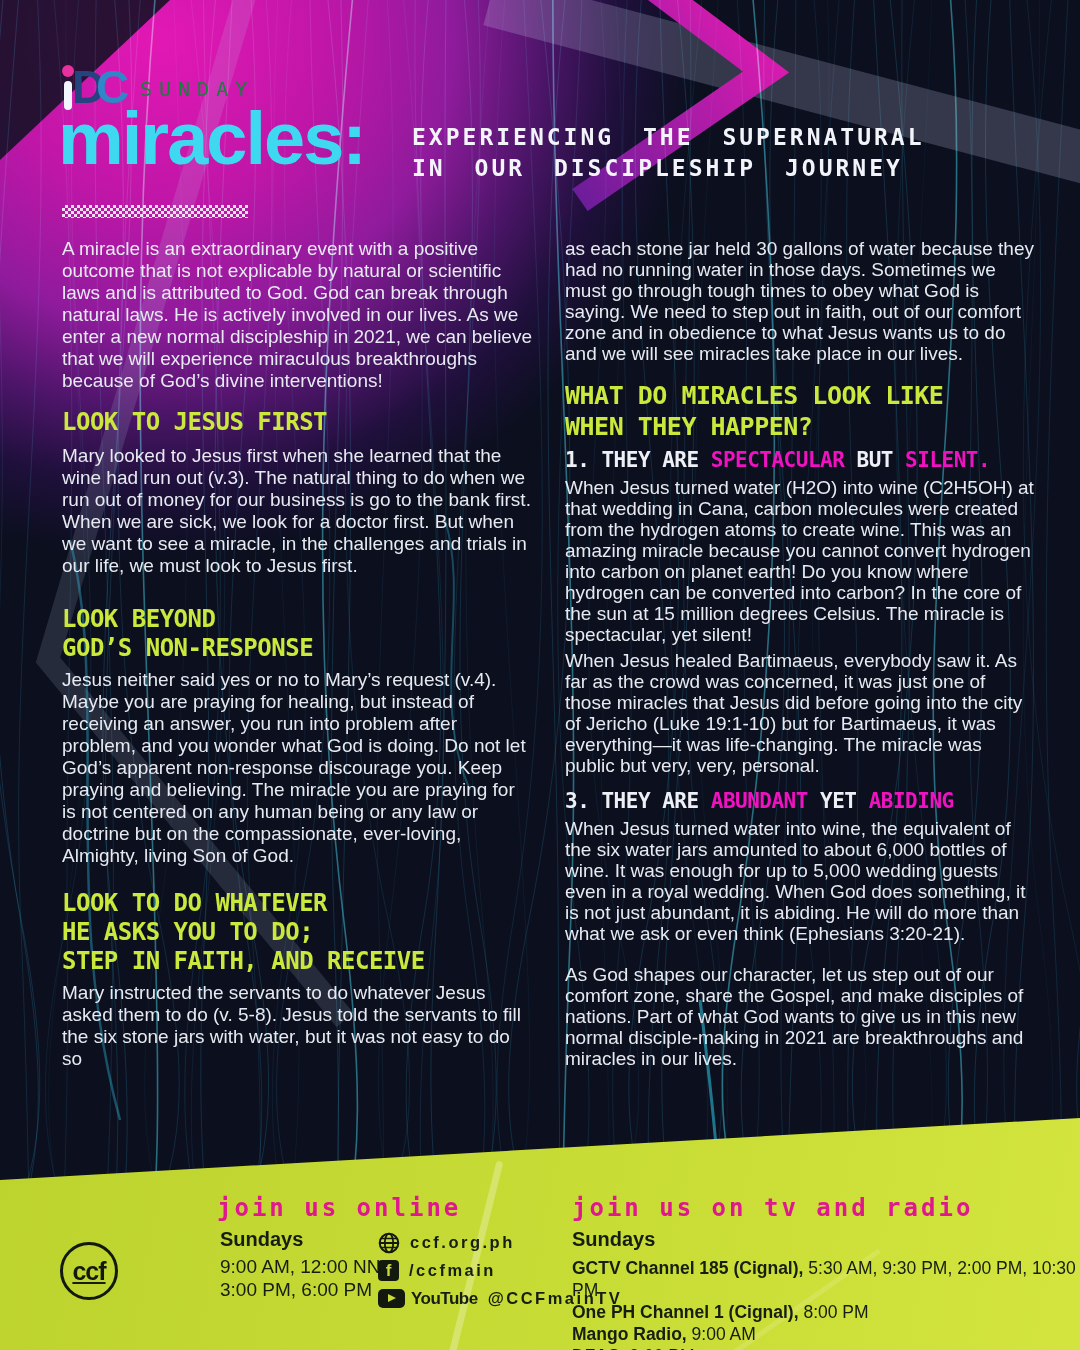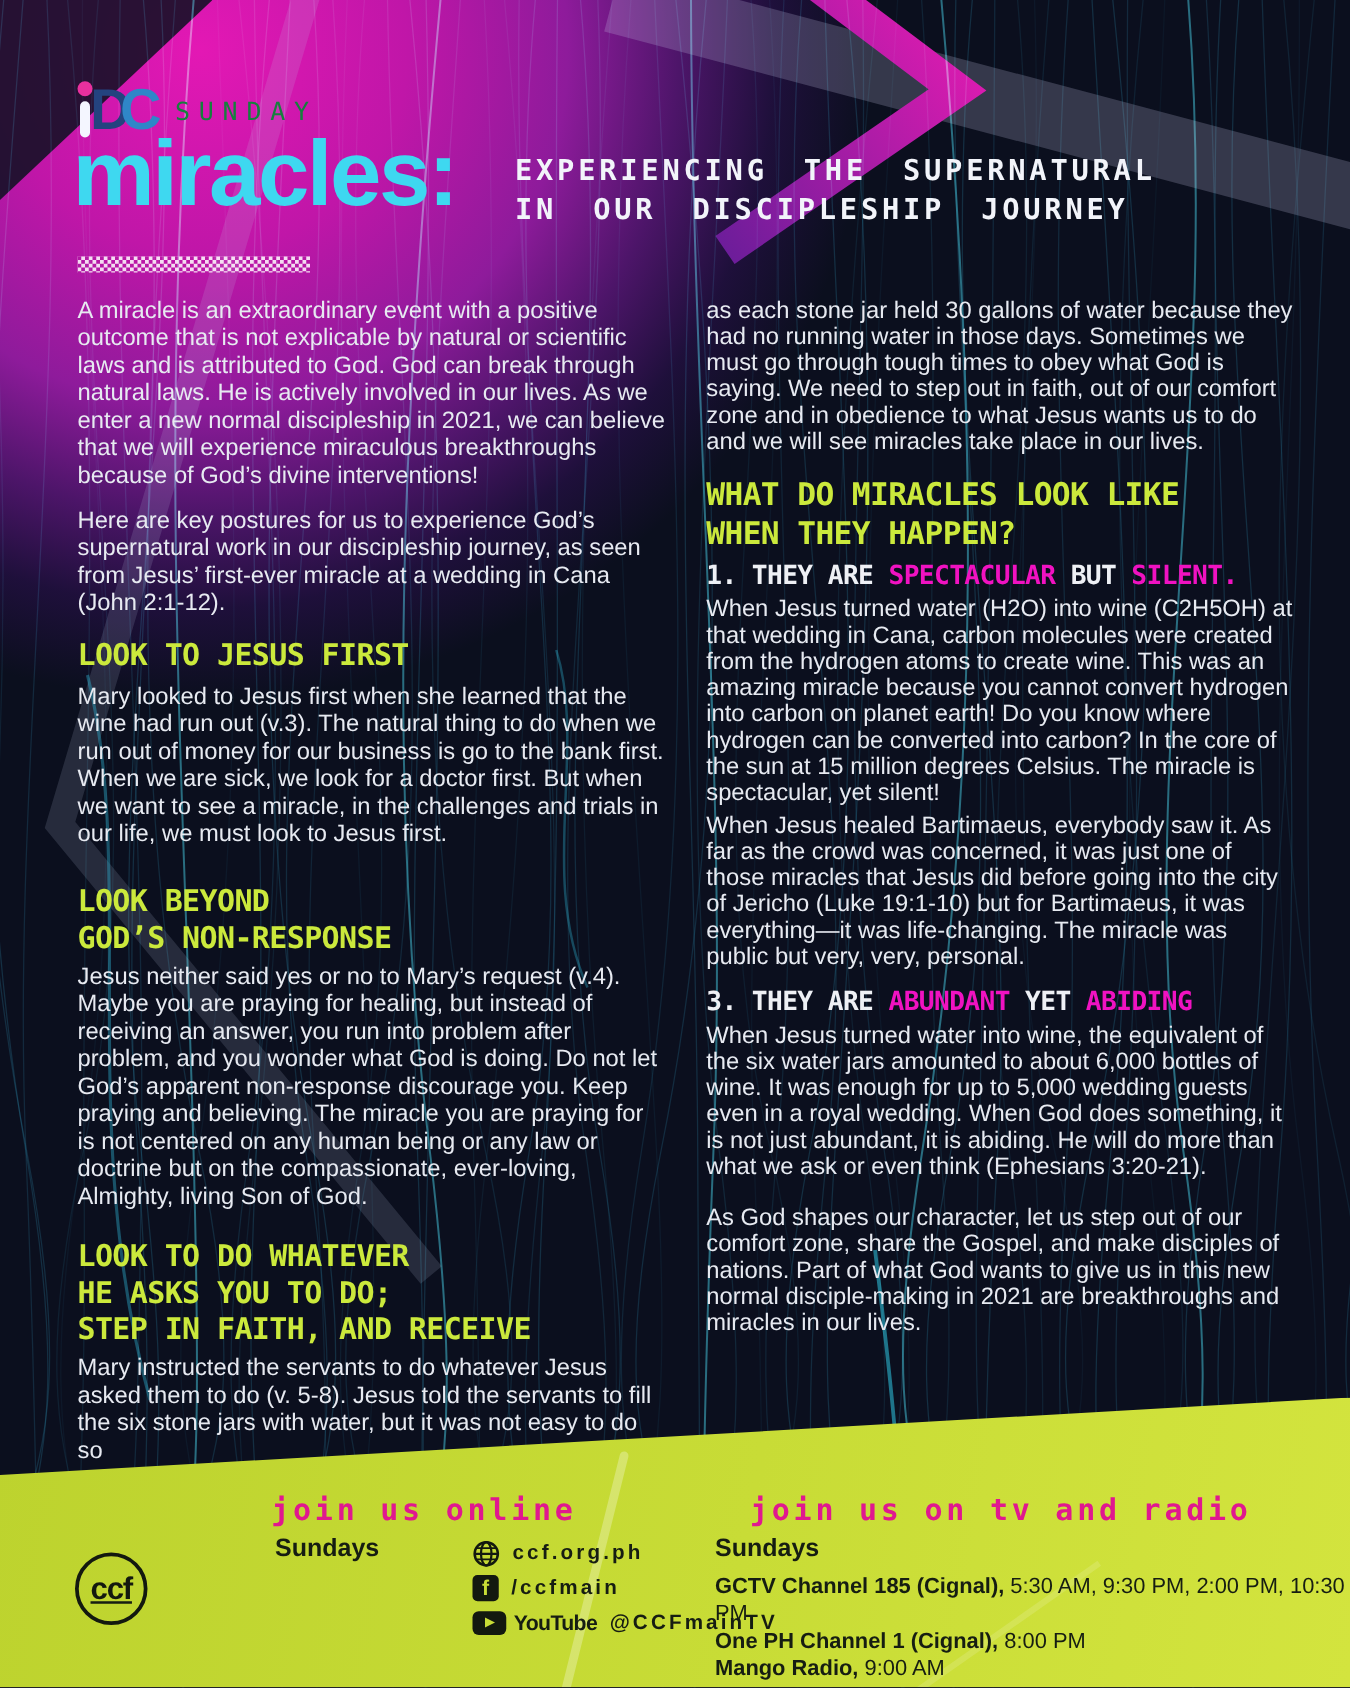--- a/index.html
+++ b/index.html
@@ -64,21 +64,21 @@
         clip-path:polygon(0 62px,100% 0,100% 100%,0 100%);color:#161d12;}
   .f-streak{position:absolute;background:rgba(255,255,255,.28);}
   .f-streak.s1{left:470px;top:40px;width:7px;height:220px;transform:rotate(14deg);border-radius:6px;}
   .f-streak.s2{left:795px;top:90px;width:5px;height:200px;transform:rotate(55deg);opacity:.5;}
   .ccf-logo{position:absolute;left:60px;top:124px;width:58px;height:58px;border:3.5px solid #13190f;
         border-radius:50%;display:flex;align-items:center;justify-content:center;box-sizing:border-box;text-decoration:underline;}
   .ccf-logo span{font-size:25px;font-weight:bold;letter-spacing:-1px;color:#13190f;}
   .f-mag{font-family:"DejaVu Sans Mono",monospace;font-weight:bold;color:#e0188f;
         font-size:24px;letter-spacing:3px;}
   .online-head{position:absolute;left:217px;top:76px;}
-  .tv-head{position:absolute;left:600px;top:76px;}
+  .tv-head{position:absolute;left:572px;top:76px;}
   .f-day{font-weight:bold;font-size:20px;}
   .online-times{position:absolute;left:220px;top:110px;}
   .online-times .times{margin-top:4px;font-size:19px;line-height:23px;white-space:pre-line;}
   .links{position:absolute;left:378px;top:112px;}
   .link-row{display:flex;align-items:center;height:25px;margin-bottom:3px;}
   .link-row .txt{margin-left:10px;font-size:16.5px;font-weight:600;letter-spacing:2.5px;}
   .fb-badge{width:21px;height:21px;background:#13190f;border-radius:4px;color:#c8dc36;
         display:flex;align-items:flex-end;justify-content:center;font-weight:bold;font-size:17px;overflow:hidden;}
   .yt-badge{width:27px;height:19px;background:#13190f;border-radius:5px;position:relative;}
   .yt-badge:after{content:"";position:absolute;left:10px;top:5px;border-left:8px solid #c8dc36;
@@ -208,21 +208,20 @@
       <span class="brand-word">SUNDAY</span>
     </div>
 
     <div class="title">miracles:</div>
     <div class="subtitle pre">EXPERIENCING THE SUPERNATURAL
 IN OUR DISCIPLESHIP JOURNEY</div>
     <div class="checker"></div>
 
     <div class="col col-left">
       <p class="para">A miracle is an extraordinary event with a positive outcome that is not explicable by natural or scientific laws and is attributed to God. God can break through natural laws. He is actively involved in our lives. As we enter a new normal discipleship in 2021, we can believe that we will experience miraculous breakthroughs because of God’s divine interventions!</p>
-      <p class="para m-intro2">Here are key postures for us to experience God’s supernatural work in our discipleship journey, as seen from Jesus’ first-ever miracle at a wedding in Cana (John 2:1-12).</p>
 
       <div class="limehead m-h1">LOOK TO JESUS FIRST</div>
       <p class="para m-p">Mary looked to Jesus first when she learned that the wine had run out (v.3). The natural thing to do when we run out of money for our business is go to the bank first. When we are sick, we look for a doctor first. But when we want to see a miracle, in the challenges and trials in our life, we must look to Jesus first.</p>
 
       <div class="limehead m-h2">LOOK BEYOND
 GOD’S NON-RESPONSE</div>
       <p class="para m-p2">Jesus neither said yes or no to Mary’s request (v.4). Maybe you are praying for healing, but instead of receiving an answer, you run into problem after problem, and you wonder what God is doing. Do not let God’s apparent non-response discourage you. Keep praying and believing. The miracle you are praying for is not centered on any human being or any law or doctrine but on the compassionate, ever-loving, Almighty, living Son of God.</p>
 
       <div class="limehead m-h3">LOOK TO DO WHATEVER
 HE ASKS YOU TO DO;
@@ -265,20 +264,22 @@
     <div class="f-streak s2"></div>
 
     <div class="ccf-logo">
       <span>ccf</span>
     </div>
 
     <div class="f-mag online-head">join us online</div>
 
     <div class="online-times">
       <div class="f-day">Sundays</div>
+      <div class="times pre">9:00 AM, 12:00 NN
+3:00 PM, 6:00 PM</div>
     </div>
 
     <div class="links">
       <div class="link-row">
         <svg width="22" height="22" viewBox="0 0 22 22">
           <circle cx="11" cy="11" r="9.3" fill="none" stroke="#13190f" stroke-width="2"></circle>
           <ellipse cx="11" cy="11" rx="4.2" ry="9.3" fill="none" stroke="#13190f" stroke-width="1.8"></ellipse>
           <line x1="1.7" y1="11" x2="20.3" y2="11" stroke="#13190f" stroke-width="1.8"></line>
           <line x1="2.8" y1="6.5" x2="19.2" y2="6.5" stroke="#13190f" stroke-width="1.5"></line>
           <line x1="2.8" y1="15.5" x2="19.2" y2="15.5" stroke="#13190f" stroke-width="1.5"></line>

